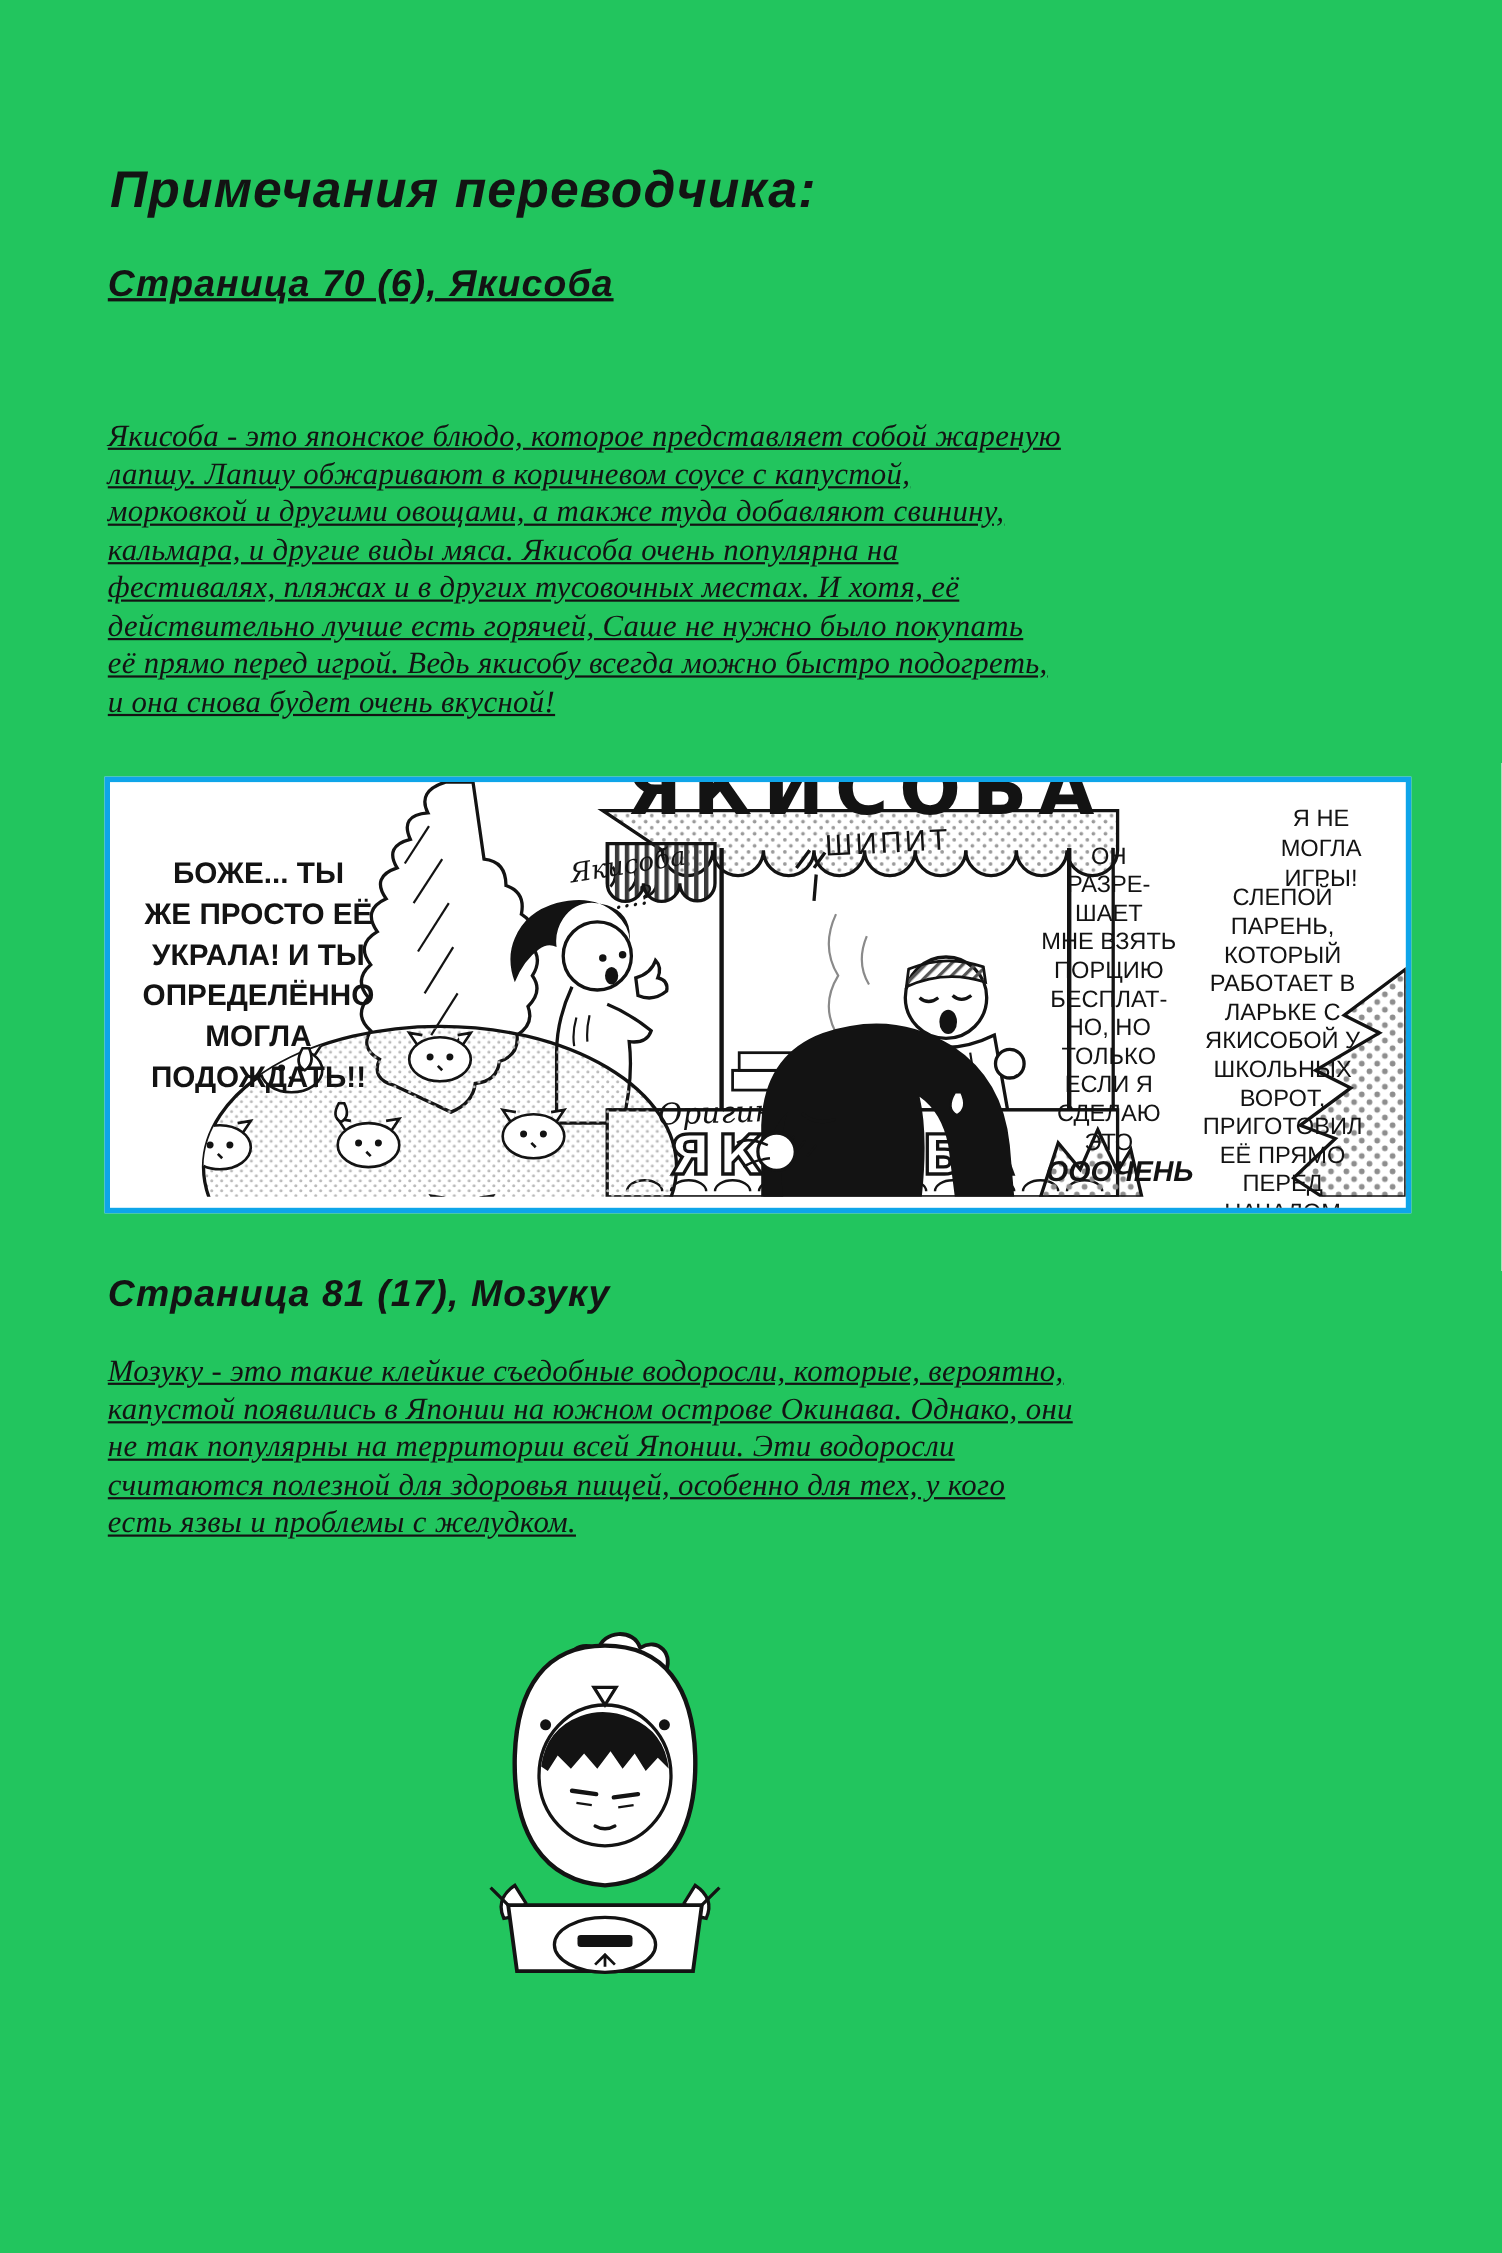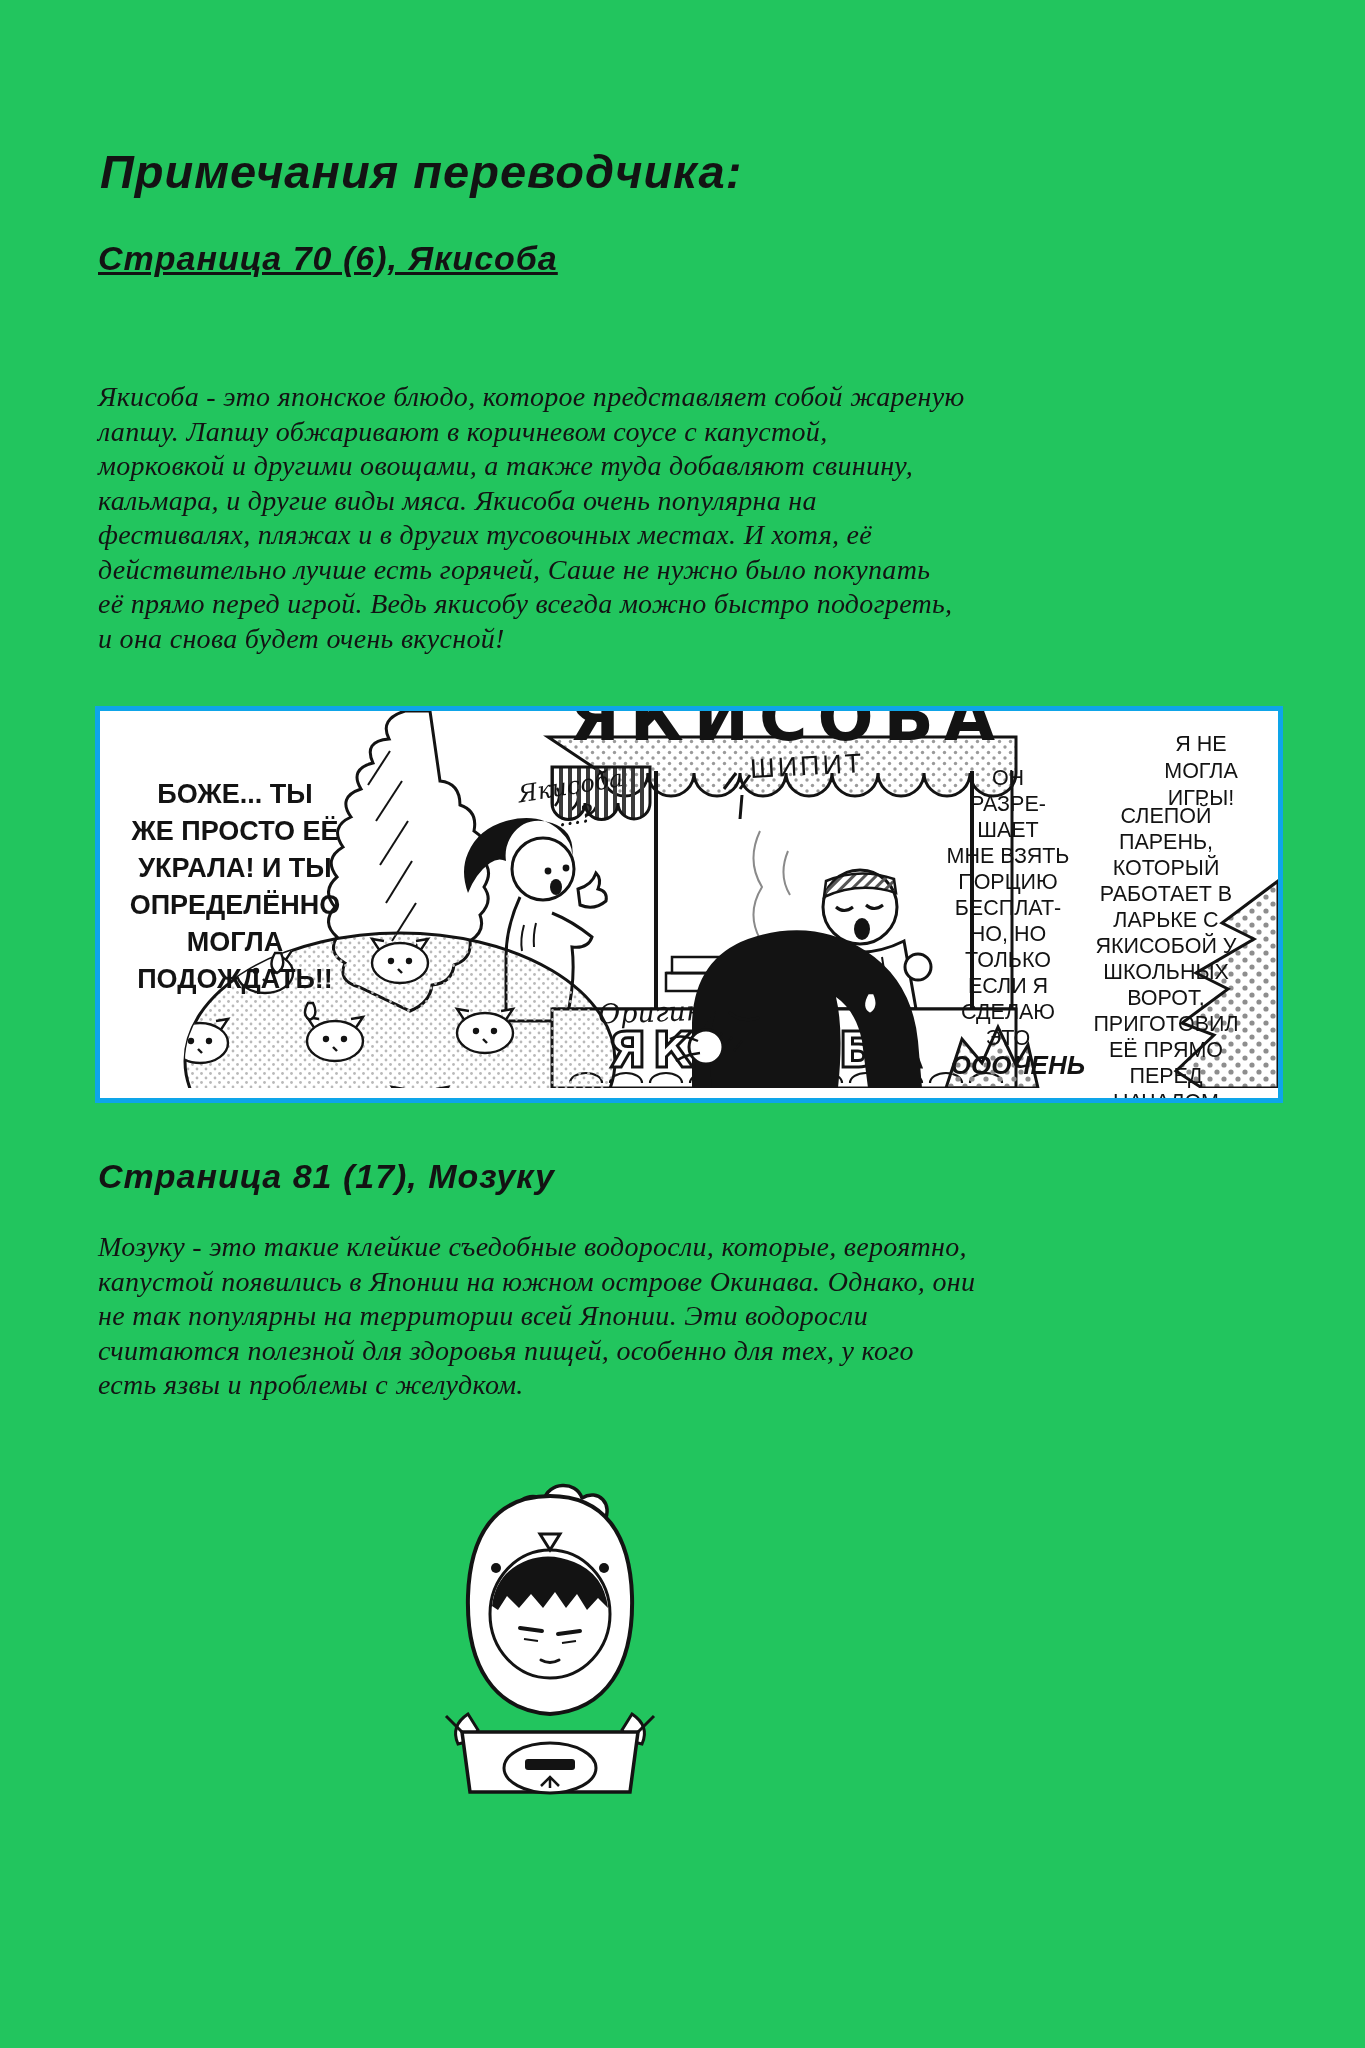--- a/index.html
+++ b/index.html
@@ -1,21 +1,21 @@
 <!DOCTYPE html>
 <html><head>
 <meta charset="utf-8">
 <style>
   html,body{margin:0;padding:0;background:#ffffff;}
   .page{position:relative;width:1365px;height:2048px;background:#22c55e;overflow:hidden;
         font-family:"Liberation Sans",sans-serif;color:#131313;}
   .abs{position:absolute;}
   .page-title{font:italic 700 47px/1.1 "Liberation Sans",sans-serif;letter-spacing:1px;}
   .note-heading{font:italic 700 34px/1.1 "Liberation Sans",sans-serif;letter-spacing:1px;}
-  .note-body{font:italic 400 28px/34.5px "Liberation Serif",serif;white-space:pre-line;letter-spacing:.3px;}
+  .note-body{font:italic 400 28px/34.5px "Liberation Serif",serif;white-space:pre-line;letter-spacing:.3px;text-decoration:underline;}
   
   .panel{position:absolute;left:95px;top:706px;width:1178px;height:387px;border:5px solid #0ea5e9;
          background:#fff;overflow:hidden;box-sizing:content-box;}
   .panel .art{position:absolute;left:0;top:0;z-index:0;}
   .panel .fg{z-index:3;pointer-events:none;}
   .btxt{position:absolute;z-index:2;white-space:pre-line;text-align:center;color:#131313;}
   .bubble-left{left:20px;top:52px;width:230px;font:700 27px/37px "Liberation Sans",sans-serif;margin-top:13px;}
   .whisper{left:398px;top:60px;width:150px;font:italic 400 24px/30px "DejaVu Serif",serif;transform:rotate(-9deg);}
   .sfx{left:650px;top:42px;font:400 27px/1 "Liberation Sans",sans-serif;letter-spacing:3px;transform:rotate(-3deg);}
   .banner{left:452px;top:-26px;width:470px;font:800 66px/1 "DejaVu Sans",sans-serif;letter-spacing:10px;

